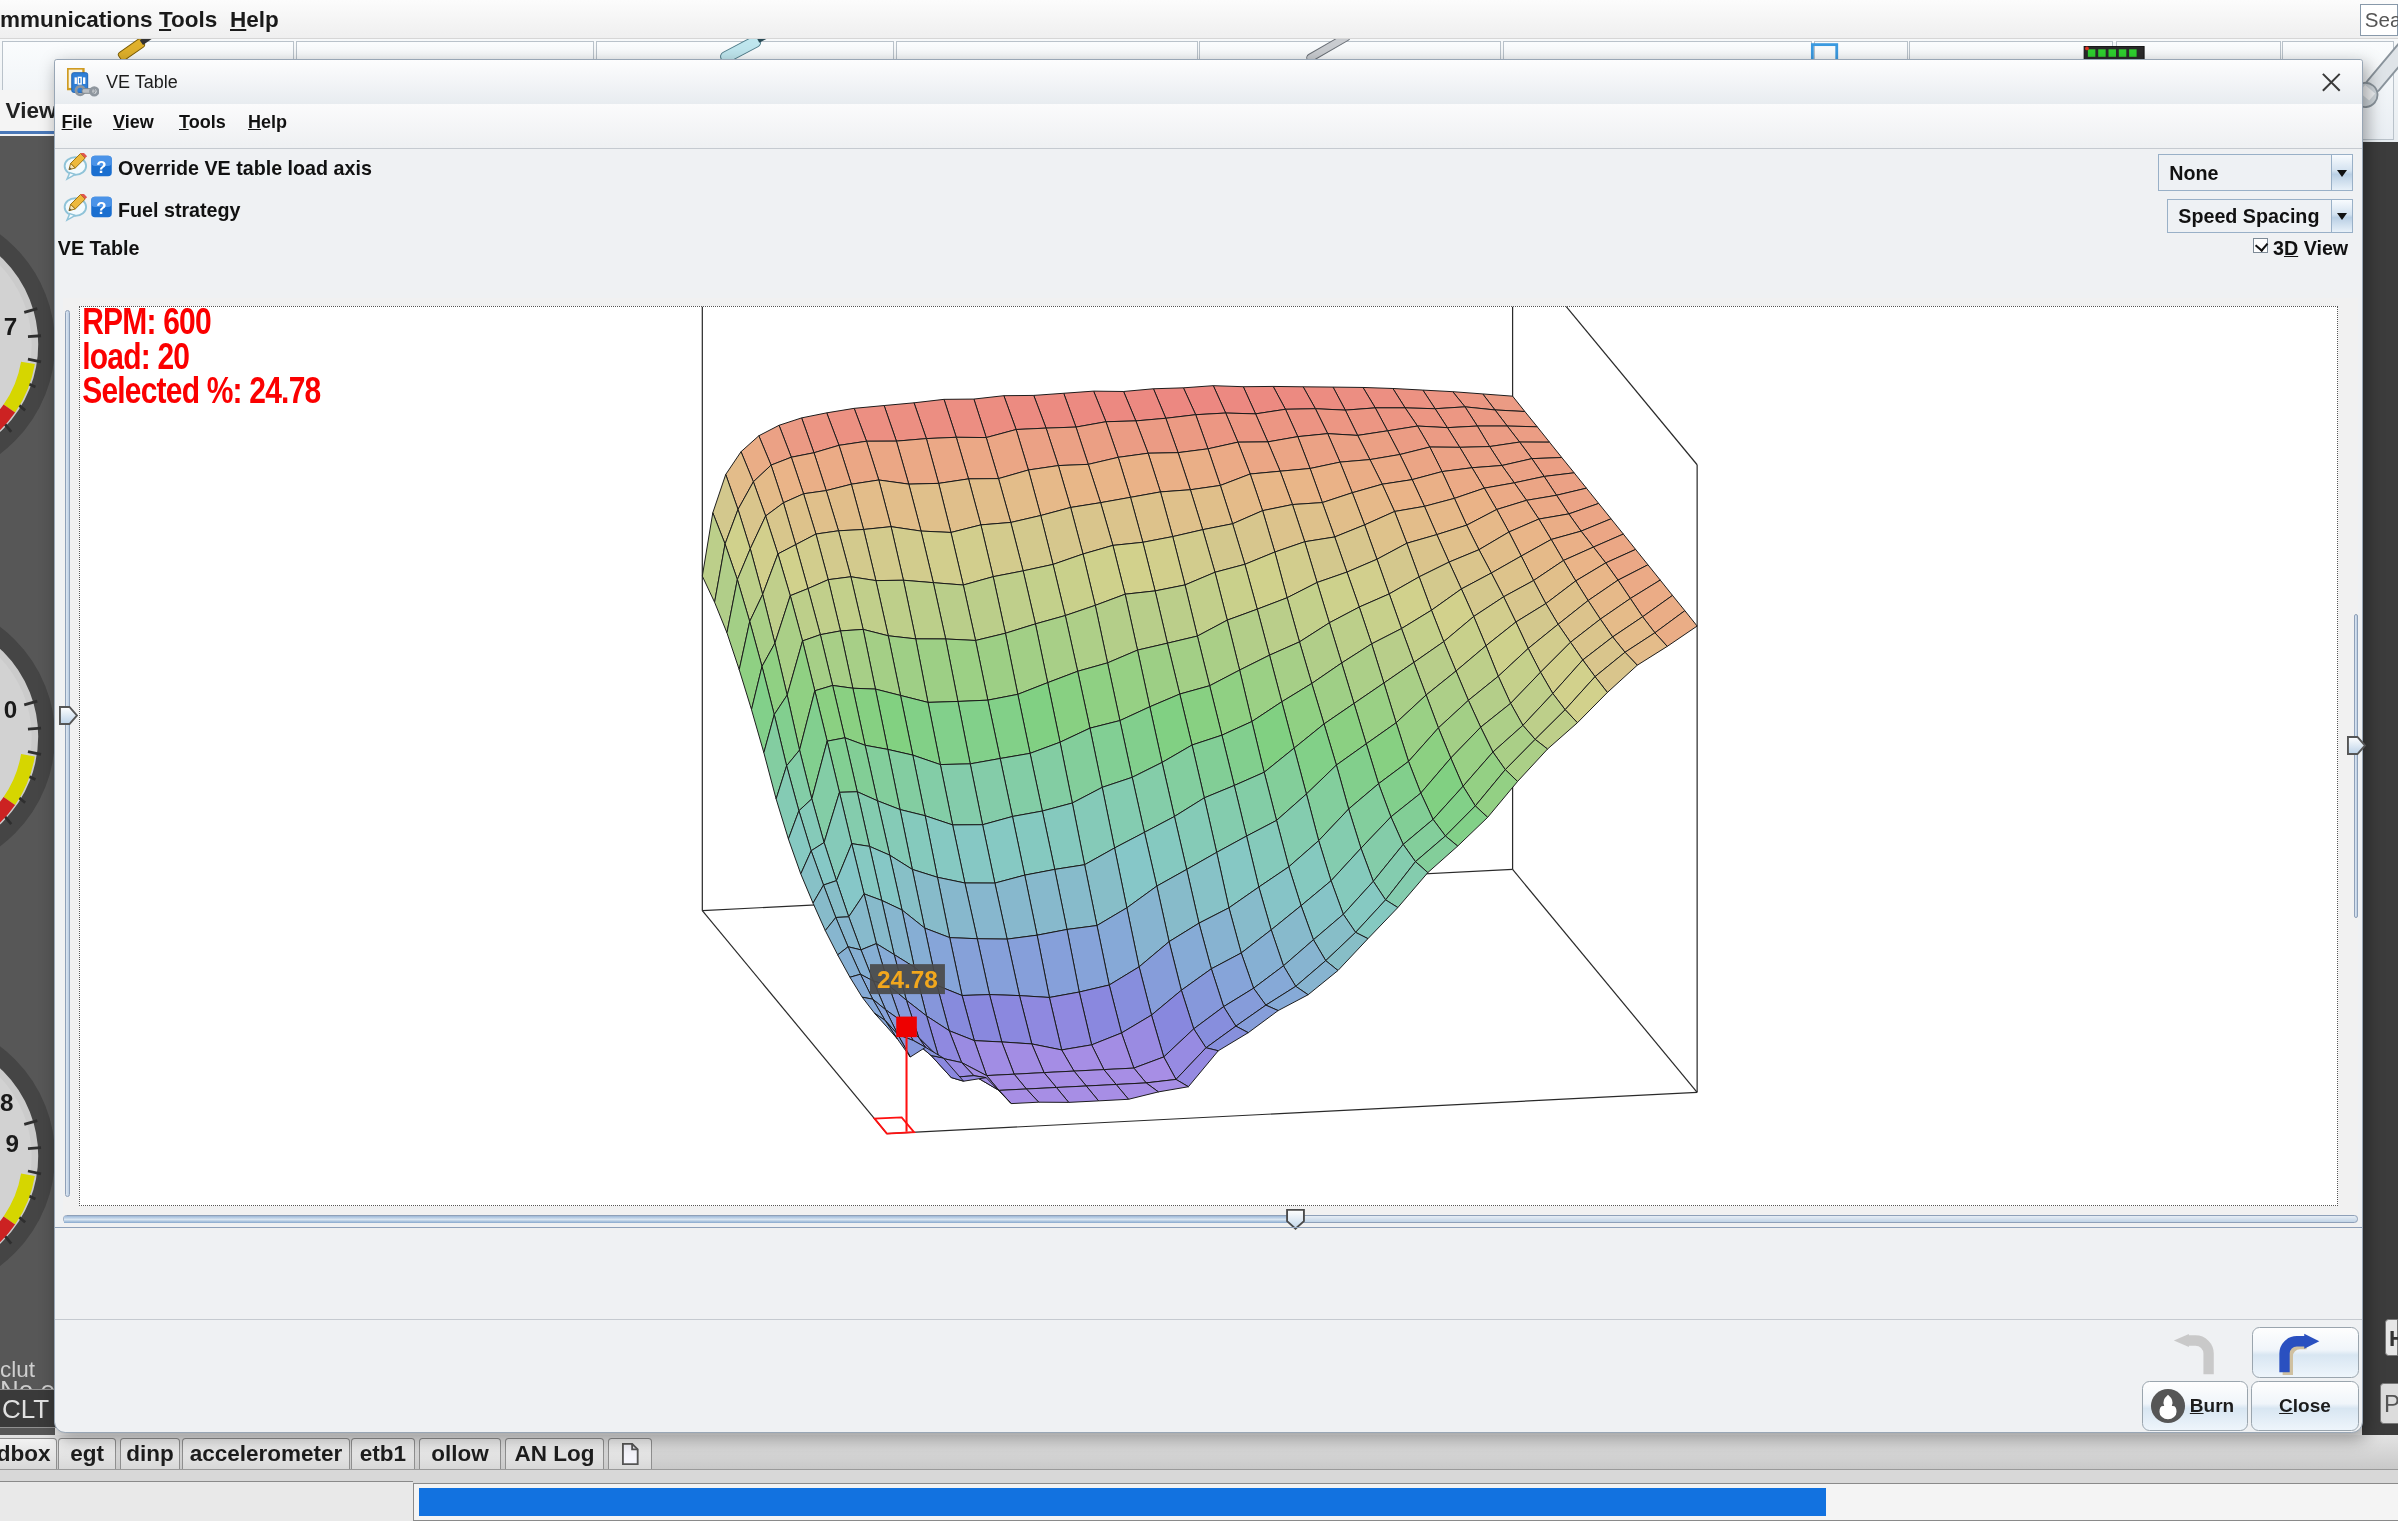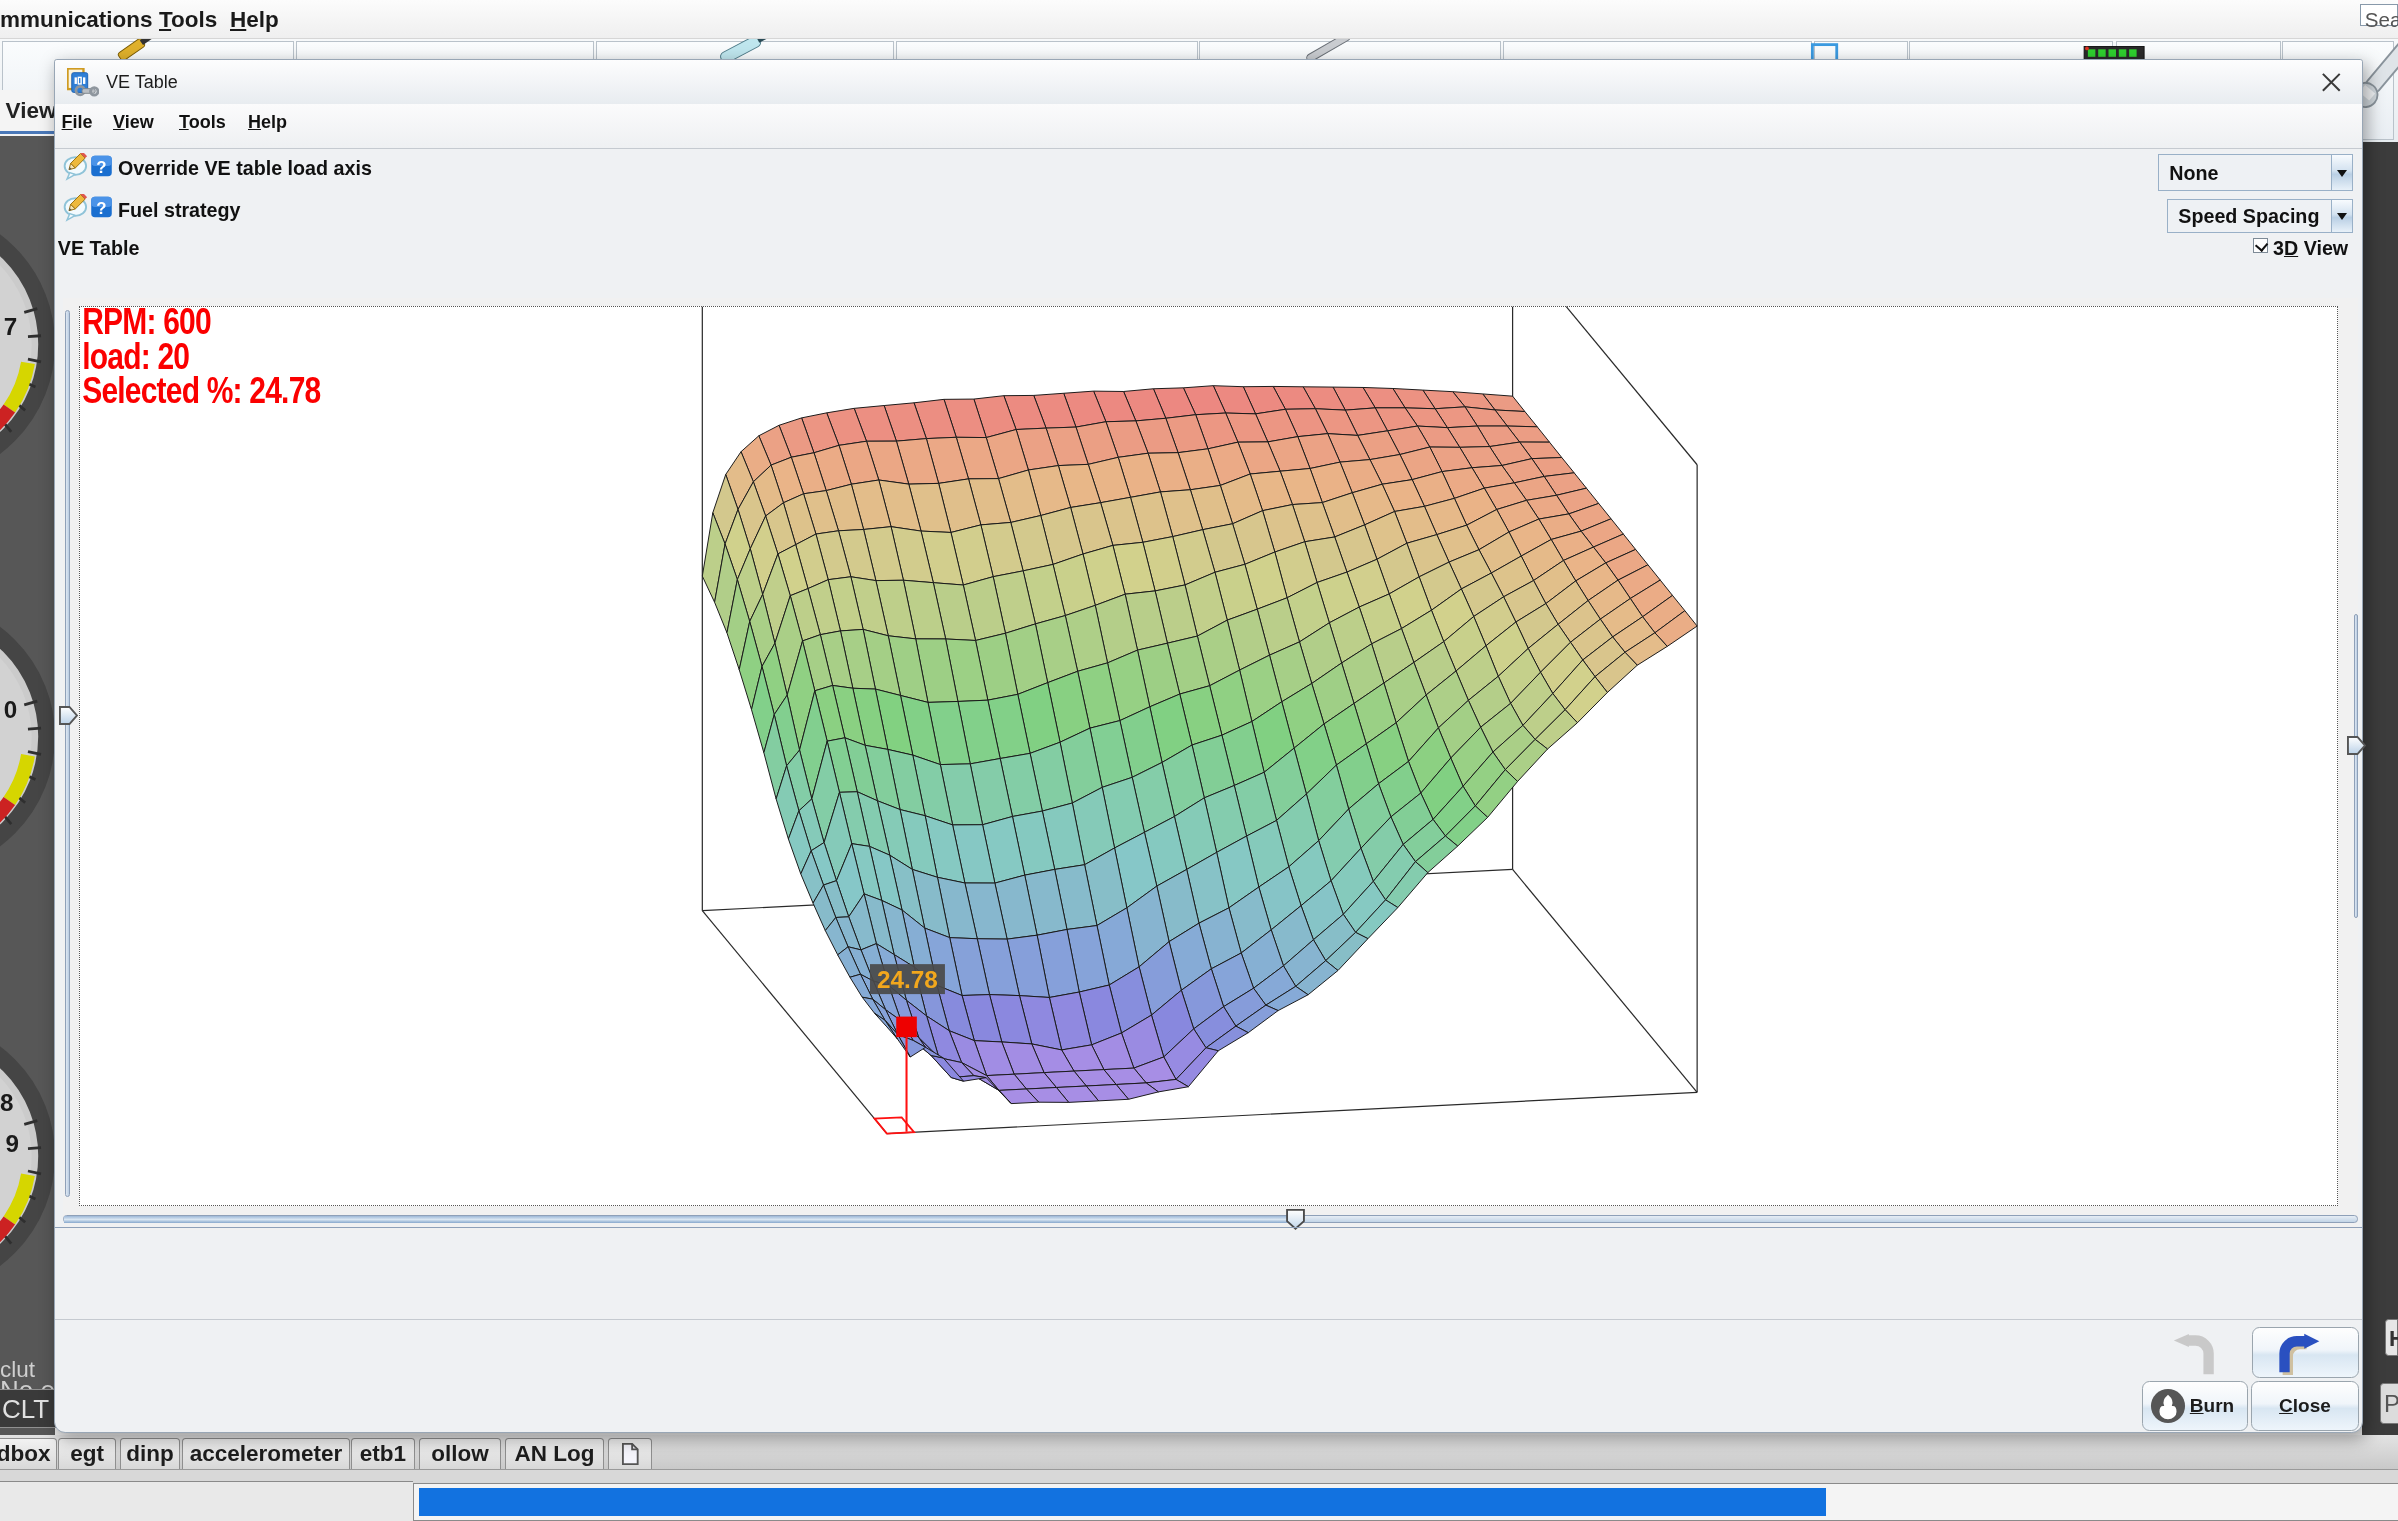--- a/index.html
+++ b/index.html
@@ -128,21 +128,21 @@
       <circle cx="2227" cy="10" r="2" fill="#e03020"></circle>
     </g>
 </svg>
 <svg class="abs" style="left:2362px;top:39px" width="37" height="112" viewBox="0 0 39 120">
   <g transform="rotate(40 20 40)">
     <rect x="12" y="-30" width="16" height="90" rx="7" fill="#dfe4e8" stroke="#8a949c" stroke-width="2"></rect>
     <circle cx="20" cy="66" r="13" fill="#cfd6db" stroke="#8a949c" stroke-width="2"></circle>
     <rect x="13" y="58" width="14" height="10" fill="#eff1f3"></rect>
   </g>
 </svg>
-<div class="abs" style="left:2360px;top:3.7px;width:38px;height:22px;background:#fff;border:0.9px solid #8899aa">
+<div class="abs" style="left:2360px;top:3.7px;width:38px;height:32px;background:#fff;border:0.9px solid #8899aa">
   <span style="position:absolute;left:3.7px;top:3.7px;font-size:20.6px;color:#555">Sea</span>
   </div>
 
 <div id="viewtab" class="abs">
     <span style="position:absolute;left:5.6px;top:7.5px">View</span>
   <div style="position:absolute;left:0;top:41px;width:55px;height:2.8px;background:#4a78b8"></div>
   </div>
 <div id="leftdark" class="abs"></div>
 
 <svg class="abs" style="left:0;top:0px" width="55" height="1462" viewBox="0 0 59 1560">

